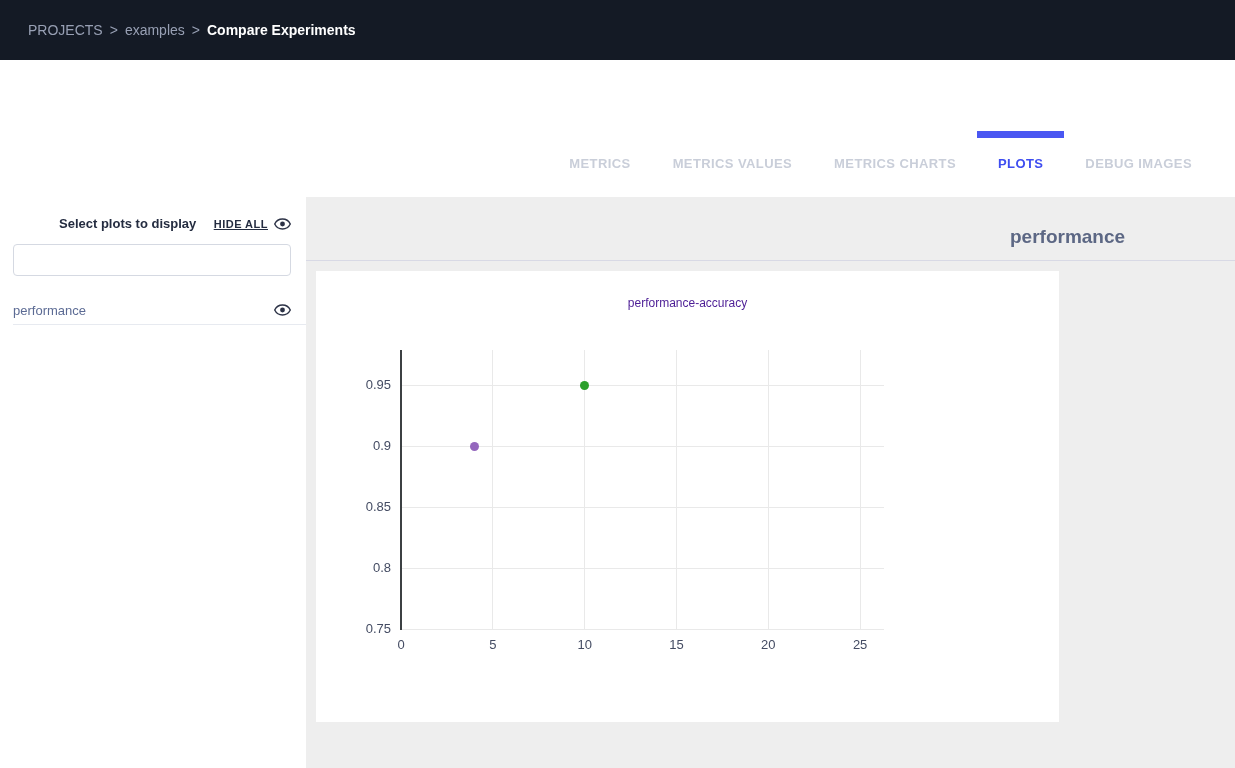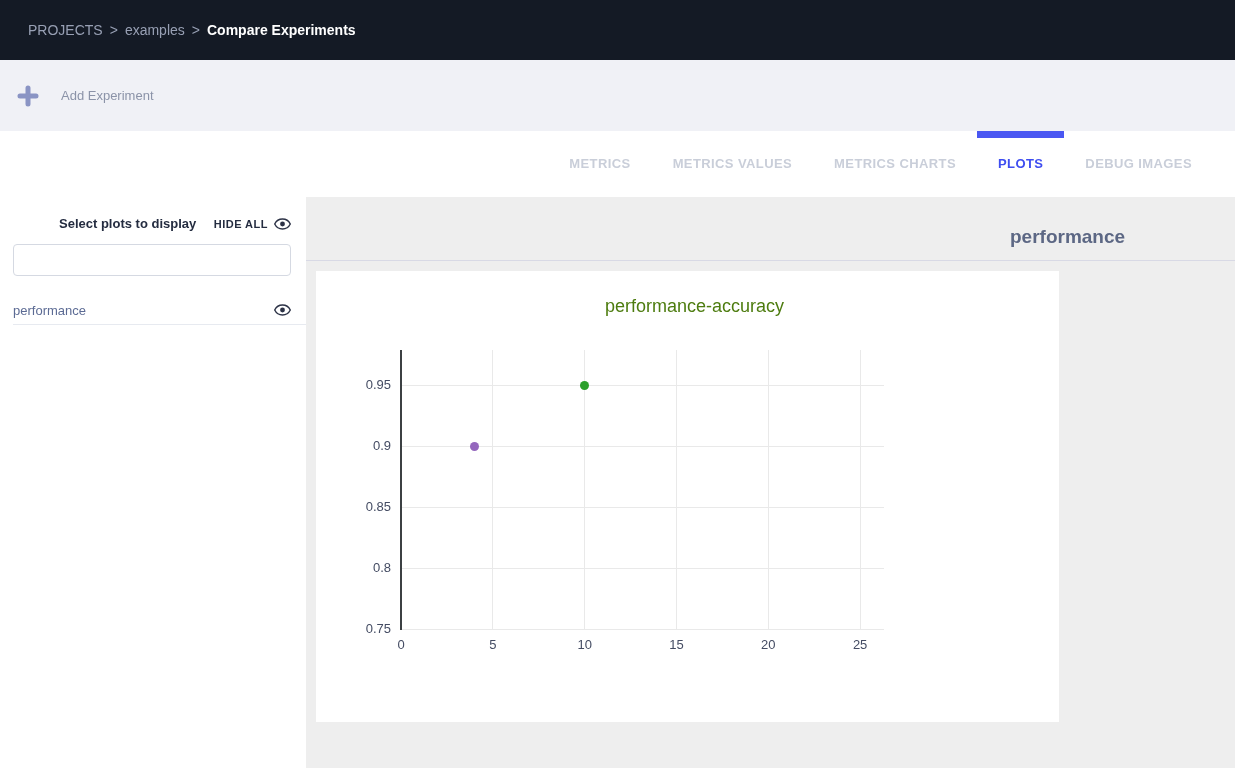--- a/index.html
+++ b/index.html
@@ -31,39 +31,39 @@
 
   
   .content { position:absolute; top:197px; left:0; right:0; bottom:0; display:flex; }
 
   
   .sidebar { width:306px; background:#ffffff; position:relative; flex:0 0 306px; }
   .sidebar-header { position:absolute; top:19px; left:13px; right:15px; display:flex;
                     align-items:center; justify-content:space-between;margin-left:46px; }
   .sidebar-title { font-size:13px; font-weight:bold; color:#242c40; }
   .hide-all { display:flex; align-items:center; cursor:pointer; }
-  .hide-all-label { font-size:11px; font-weight:bold; letter-spacing:.5px; color:#242c40; margin-right:6px; }
+  .hide-all-label { font-size:11px; font-weight:bold; letter-spacing:.5px; color:#242c40; margin-right:6px;text-decoration:underline; }
   .eye-icon { width:17px; height:12px; color:#2c3246; display:inline-block; }
   .plot-search { position:absolute; top:47px; left:13px; width:278px; height:32px;
                  border:1px solid #d5d9e2; border-radius:4px; background:#fff; outline:none;
                  font-size:13px; padding:0 8px; color:#42485e; }
   .plot-item { position:absolute; top:99px; left:13px; right:0; height:29px; display:flex;
                align-items:center; justify-content:space-between; padding-right:15px;
                border-bottom:1px solid #e7eaf0; cursor:pointer; }
   .plot-item-label { font-size:13px; color:#5c6b94; }
 
   
   .main { flex:1; background:#eeeeee; position:relative; }
   .main-header { height:64px; border-bottom:1px solid #d8d9e5; }
   .group-title { position:absolute; left:704px; top:29px; font-size:19px; font-weight:bold; color:#5c6784; }
 
   
   .card { position:absolute; left:10px; top:74px; width:743px; height:451px; background:#ffffff; }
-  .chart-title { position:absolute; top:25px; left:7px; width:100%; text-align:center;
-                 font-size:18px; color:#4d7c0f; }
+  .chart-title { position:absolute; top:25px; left:0; width:100%; text-align:center;
+                 font-size:12px; color:#4c1d95; }
   .plot-surface { position:absolute; inset:0; }
   .gridline { position:absolute; background:#e9e9e9; }
   .gridline.h { height:1px; }
   .gridline.v { width:1px; }
   .axisline { position:absolute; width:2px; background:#3c4043; }
   .point { position:absolute; width:9px; height:9px; border-radius:50%; }
   .ticklabel { position:absolute; font-size:13px; color:#444c63; }
   .ticklabel.y { width:70px; text-align:right; }
   .ticklabel.x { width:40px; text-align:center; }
   .legend { position:absolute; left:585px; top:90px; width:146px; }
@@ -77,28 +77,20 @@
 <div class="app">
 
   <div class="topbar">
     <span class="crumb">PROJECTS</span>
     <span class="crumb-sep">&gt;</span>
     <span class="crumb">examples</span>
     <span class="crumb-sep">&gt;</span>
     <span class="crumb current">Compare Experiments</span>
   </div>
 
-  <div class="addbar">
-    <div class="add-btn">
-      <svg class="plus-icon" viewBox="0 0 22 22">
-        <path d="M11 3v16M3 11h16" stroke="#8a94c4" stroke-width="5" stroke-linecap="round" fill="none"></path>
-      </svg>
-      <span class="add-label">Add Experiment</span>
-    </div>
-  </div>
 
   <div class="tabrow">
     <div class="tabs">
       <div class="tab">METRICS</div>
       <div class="tab">METRICS VALUES</div>
       <div class="tab">METRICS CHARTS</div>
       <div class="tab active">PLOTS</div>
       <div class="tab">DEBUG IMAGES</div>
     </div>
   </div>

